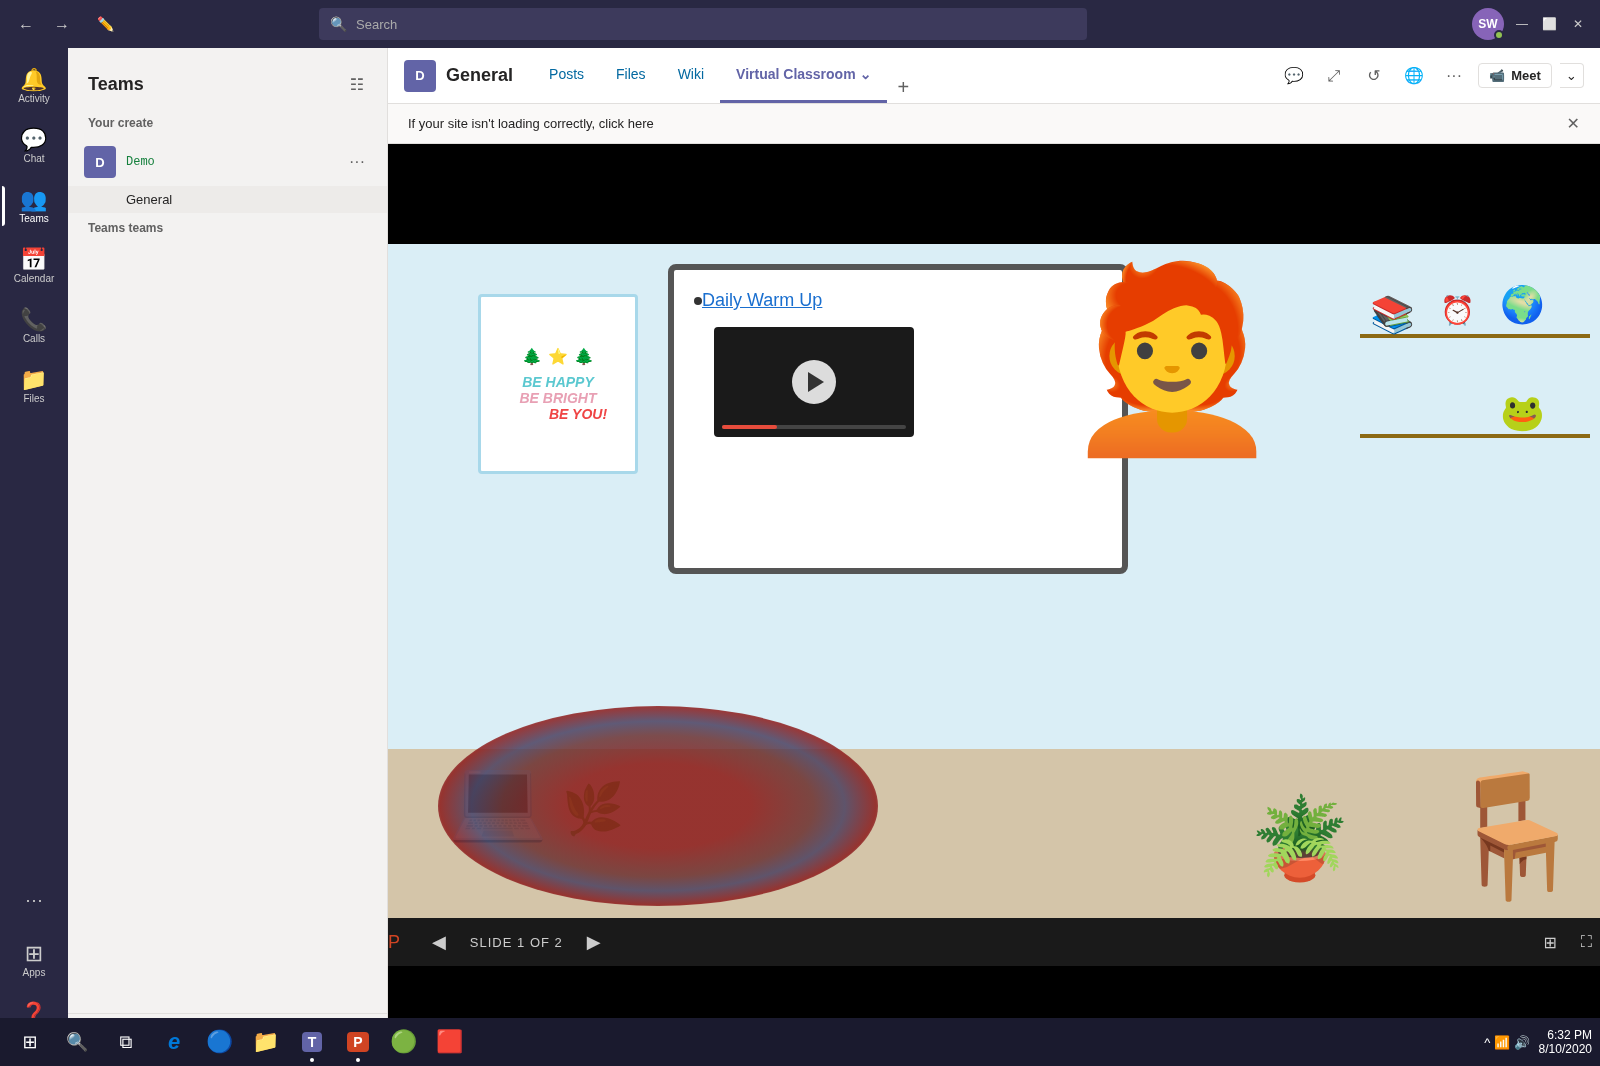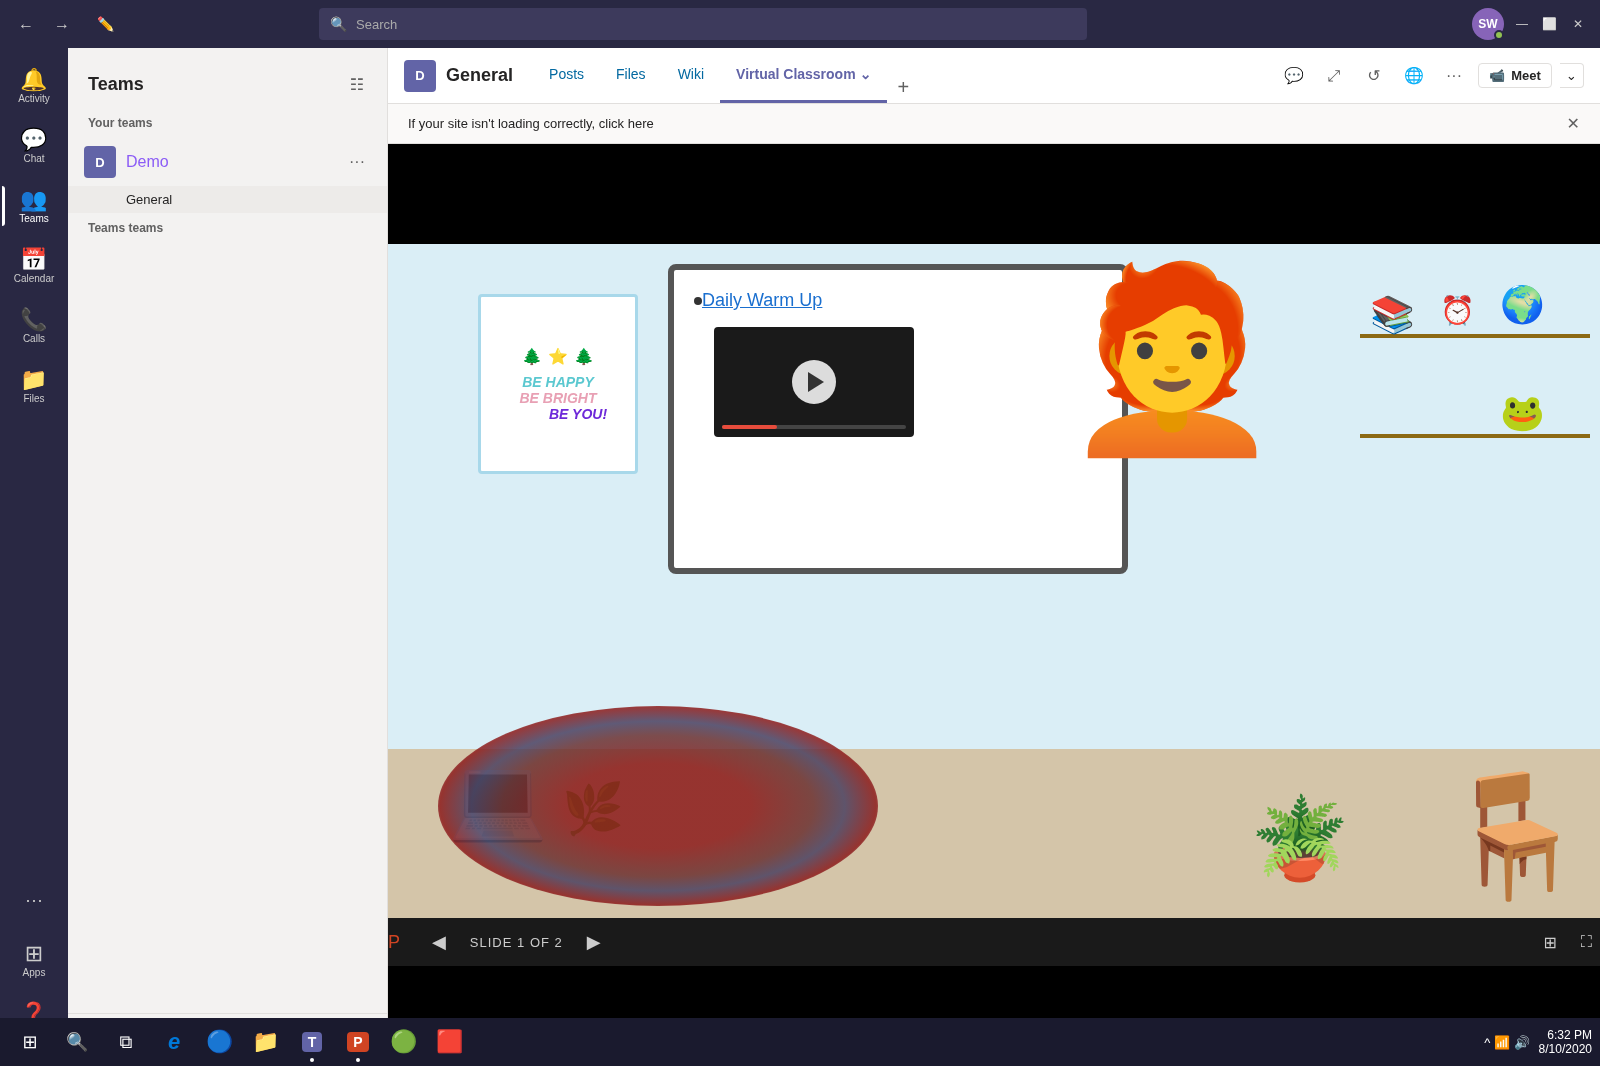--- a/index.html
+++ b/index.html
@@ -157,21 +157,21 @@
       cursor: pointer; gap: 10px;
     }
     .team-avatar {
       width: 32px; height: 32px;
       background: #6264a7;
       border-radius: 4px;
       display: flex; align-items: center; justify-content: center;
       color: white; font-size: 13px; font-weight: 600;
       flex-shrink: 0;
     }
-    .team-name { font-size: 16px; color: #8b5cf6; flex: 1; }
+    .team-name { font-size: 12px; color: #15803d; flex: 1; font-family: Liberation Mono, monospace; }
     .team-more {
       background: none; border: none; cursor: pointer;
       color: #616161; font-size: 16px;
       padding: 2px 6px; border-radius: 4px;
     }
     .channel-item {
       padding: 6px 16px 6px 58px;
       font-size: 13px; color: #252424;
       cursor: pointer;
       background: #edebe9;
@@ -340,21 +340,21 @@
       background: white;
       border: 3px solid #a8d8ea;
       border-radius: 4px;
       display: flex; flex-direction: column;
       align-items: center; justify-content: center;
       padding: 12px;
       text-align: center;
     }
     .be-happy-text1 { font-size: 14px; font-weight: 900; color: #5bc8d0; font-style: italic; }
     .be-happy-text2 { font-size: 14px; font-weight: 900; color: #e8a0b4; font-style: italic; }
-    .be-happy-text3 { font-size: 14px; font-weight: 900; color: #6d28d9; font-style: italic; margin-left: 40px; }
+    .be-happy-text3 { font-size: 14px; font-weight: 900; color: #ef4444; font-style: italic; margin-left: 40px; }
     .be-happy-deco {
       display: flex; gap: 6px; margin-bottom: 8px;
     }
 
     
     .whiteboard {
       position: absolute;
       left: 280px; top: 20px;
       width: 460px; height: 310px;
       background: white;
@@ -596,21 +596,21 @@
     </div>
   </div>
 
   <div class="teams-panel">
     <div class="teams-header">
       <span class="teams-title">Teams</span>
       <button class="filter-btn">
         <span>☷</span>
       </button>
     </div>
-    <div class="your-teams-label">Your teams</div>
+    <div class="your-teams-label">Your create</div>
 
     <div class="team-item">
       <div class="team-avatar">D</div>
       <span class="team-name">Demo</span>
       <button class="team-more">···</button>
     </div>
     <div class="channel-item">
       <span>General</span>
     </div>
 

